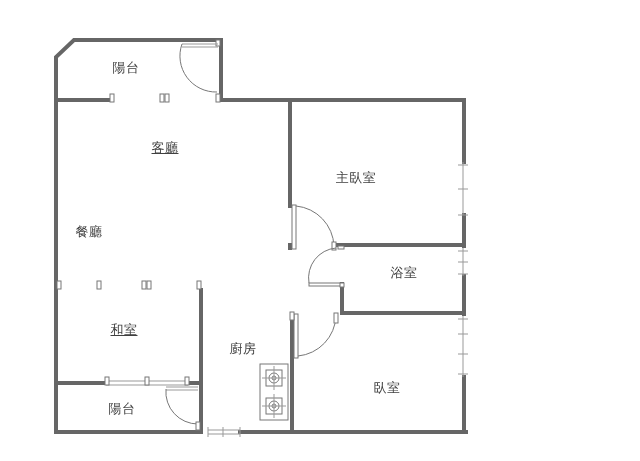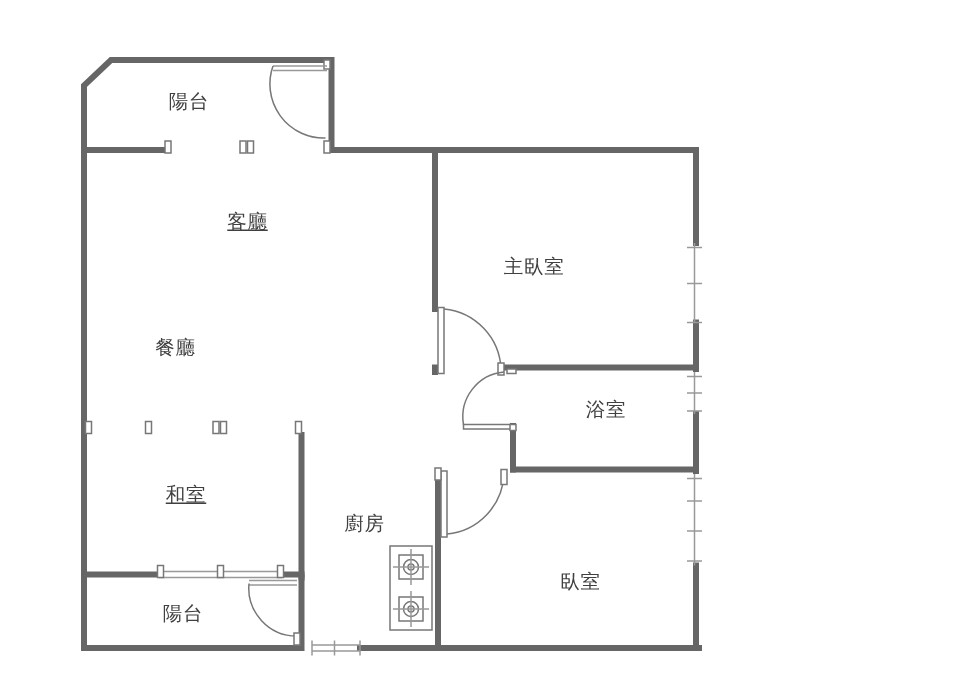--- a/index.html
+++ b/index.html
@@ -147,19 +147,19 @@
       <circle class="arc" cx="274" cy="406" r="5"></circle>
       <circle class="arc" cx="274" cy="406" r="2"></circle>
       <line class="win" x1="274" y1="394" x2="274" y2="418"></line>
       <line class="win" x1="262" y1="406" x2="286" y2="406"></line>
     </g>
   </g>
 </svg>
 
 <div class="label" style="left:126px; top:68px;">陽台</div>
 <div class="label" style="left:165px; top:148px;text-decoration:underline;">客廳</div>
-<div class="label" style="left:89px; top:232px;margin-left:28px;">餐廳</div>
+<div class="label" style="left:89px; top:232px;">餐廳</div>
 <div class="label" style="left:356px; top:166px;margin-top:12px;">主臥室</div>
 <div class="label" style="left:404px; top:273px;text-align:right;">浴室</div>
 <div class="label" style="left:124px; top:330px;text-decoration:underline;">和室</div>
 <div class="label" style="left:243px; top:349px;">廚房</div>
 <div class="label" style="left:387px; top:388px;">臥室</div>
 <div class="label" style="left:122px; top:409px;">陽台</div>
 
 </body></html>

